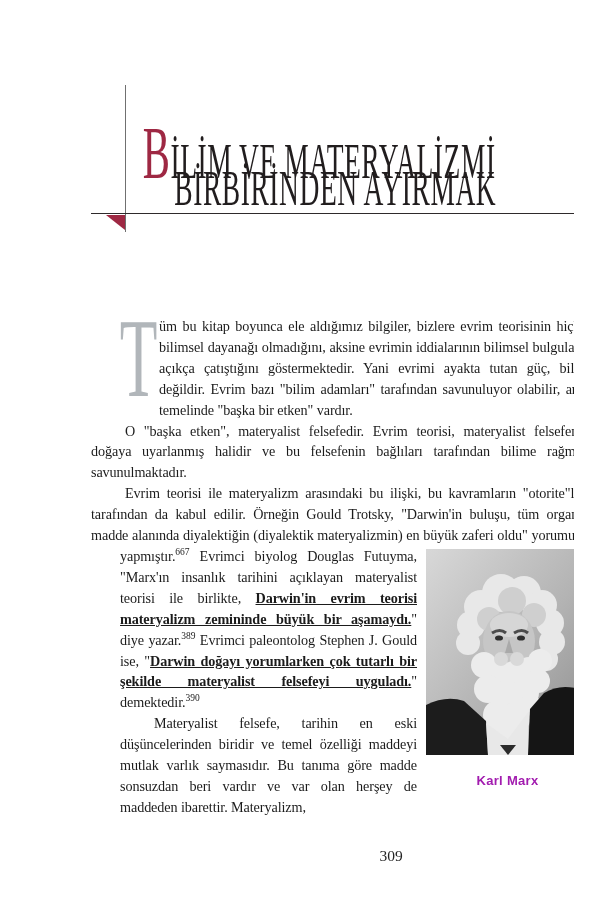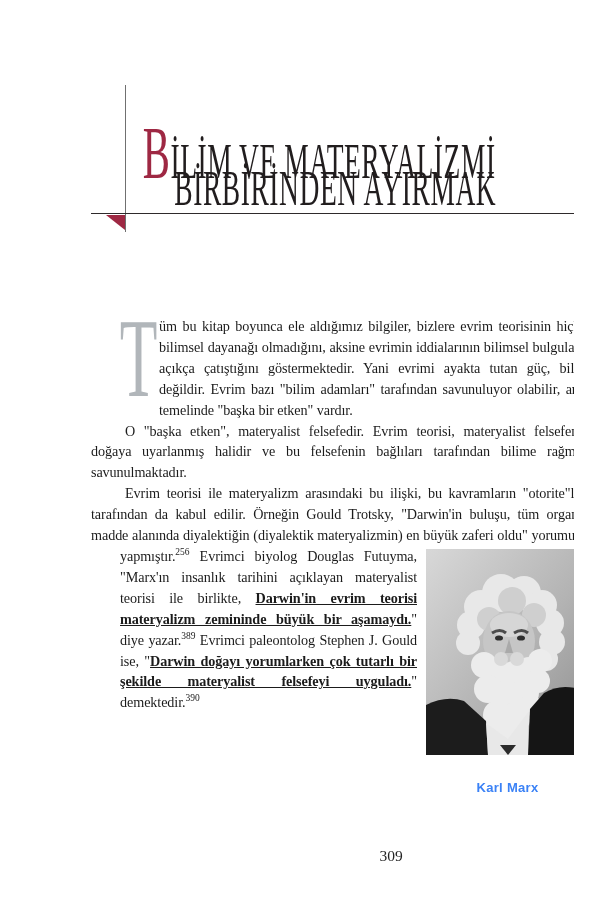--- a/index.html
+++ b/index.html
@@ -42,22 +42,22 @@
     color:#b1b6ba; transform:scaleX(.55); transform-origin:100% 50%;
   }
 
   sup.fn { font-size:9.5px; line-height:0; vertical-align:super; letter-spacing:0; }
   .b { font-weight:bold;text-decoration:underline; }
 
   .wrap-spacer { float:left; width:29px; height:272px; }
   .marx-figure { float:right; width:163px; margin:3px 0 6px 9px; text-align:center; }
   .marx-figure svg { display:block; width:163px; height:206px; }
   .figure-caption {
-    margin-top:23px; font-family:"Liberation Sans", sans-serif;
-    font-weight:bold; font-size:13px; letter-spacing:.3px; color:#3b82f6;
+    margin-top:16px; font-family:"Liberation Sans", sans-serif;
+    font-weight:bold; font-size:13px; letter-spacing:.3px; color:#a21caf;
     text-indent:0;
   }
 
   .page-number {
     position:absolute; left:0; top:847px; width:616px; text-align:center;
     font-size:15.5px; color:#242424;margin-left:41px;
   }
 </style>
 </head>
 <body>
@@ -70,21 +70,21 @@
 
   <div class="title-line title-line1"><span class="big-initial">B</span><span>İLİM VE MATERYALİZMİ</span></div>
   <div class="title-line title-line2">BİRBİRİNDEN AYIRMAK</div>
 
   <div class="article">
 
     <p class="p-first"><span class="dropcap">T</span><span>üm bu kitap boyunca ele aldığımız bilgiler, bizlere evrim teorisinin hiçbir bilimsel dayanağı olmadığını, aksine evrimin iddialarının bilimsel bulgularla açıkça çatıştığını göstermektedir. Yani evrimi ayakta tutan güç, bilim değildir. Evrim bazı "bilim adamları" tarafından savunuluyor olabilir, ama temelinde "başka bir etken" vardır.</span></p>
 
     <p><span>O "başka etken", materyalist felsefedir. Evrim teorisi, materyalist felsefenin doğaya uyarlanmış halidir ve bu felsefenin bağlıları tarafından bilime rağmen savunulmaktadır.</span></p>
 
-    <p><span>Evrim teorisi ile materyalizm arasındaki bu ilişki, bu kavramların "otorite"leri tarafından da kabul edilir. Örneğin Gould Trotsky, "Darwin'in buluşu, tüm organik madde alanında diyalektiğin (diyalektik materyalizmin) en büyük zaferi oldu" yorumunu yapmıştır.</span><sup class="fn">256</sup><span class="wrap-spacer"></span><span class="marx-figure">
+    <p><span>Evrim teorisi ile materyalizm arasındaki bu ilişki, bu kavramların "otorite"leri tarafından da kabul edilir. Örneğin Gould Trotsky, "Darwin'in buluşu, tüm organik madde alanında diyalektiğin (diyalektik materyalizmin) en büyük zaferi oldu" yorumunu yapmıştır.</span><sup class="fn">667</sup><span class="wrap-spacer"></span><span class="marx-figure">
         <svg viewBox="0 0 163 206" xmlns="http://www.w3.org/2000/svg" role="img">
           <defs>
             <linearGradient id="bgg" x1="0" y1="0" x2="1" y2="1">
               <stop offset="0" stop-color="#d8d8d8"></stop>
               <stop offset=".55" stop-color="#b3b3b3"></stop>
               <stop offset="1" stop-color="#8b8b8b"></stop>
             </linearGradient>
           </defs>
           <rect width="163" height="206" fill="url(#bgg)"></rect>
           <g fill="#e8e8e8">
@@ -130,18 +130,19 @@
               <circle cx="91" cy="110" r="7"></circle>
           </g>
           <path d="M0,206 L0,156 Q20,146 38,152 L60,172 L62,206 Z" fill="#1c1c1c"></path>
           <path d="M163,206 L163,144 Q138,132 118,144 L104,160 L102,206 Z" fill="#151515"></path>
           <path d="M62,206 L60,174 L82,190 L103,162 L102,206 Z" fill="#e8e8e8"></path>
           <path d="M74,196 L90,196 L82,206 Z" fill="#2b2b2b"></path>
         </svg>
         <span class="figure-caption" style="display:block">Karl Marx</span>
       </span><span> Evrimci biyolog Douglas Futuyma, "Marx'ın insanlık tarihini açıklayan materyalist teorisi ile birlikte, </span><span class="b">Darwin'in evrim teorisi materyalizm zemininde büyük bir aşamaydı.</span><span>" diye yazar.</span><sup class="fn">389</sup><span> Evrimci paleontolog Stephen J. Gould ise, "</span><span class="b">Darwin doğayı yorumlarken çok tutarlı bir şekilde materyalist felsefeyi uyguladı.</span><span>" demektedir.</span><sup class="fn">390</sup></p>
 
+    <p><span>Materyalist felsefe, tarihin en eski düşüncelerinden biridir ve temel özelliği maddeyi mutlak varlık saymasıdır. Bu tanıma göre madde sonsuzdan beri vardır ve var olan herşey de maddeden ibarettir. Materyalizm,</span></p>
 
   </div>
 
   <div class="page-number">309</div>
 
 </div>
 
 </body></html>

